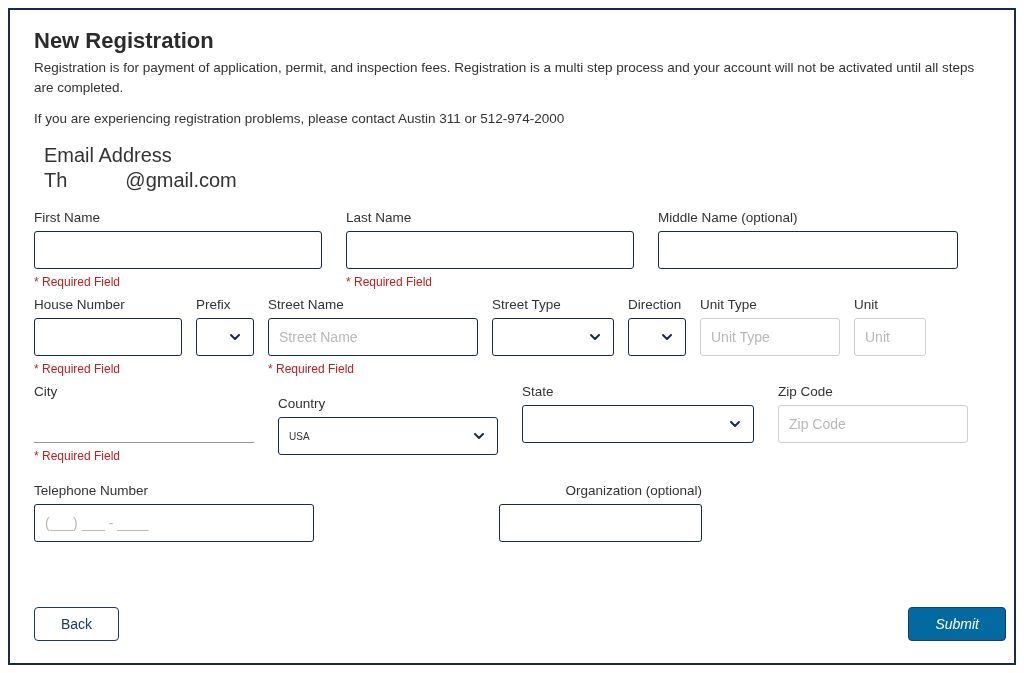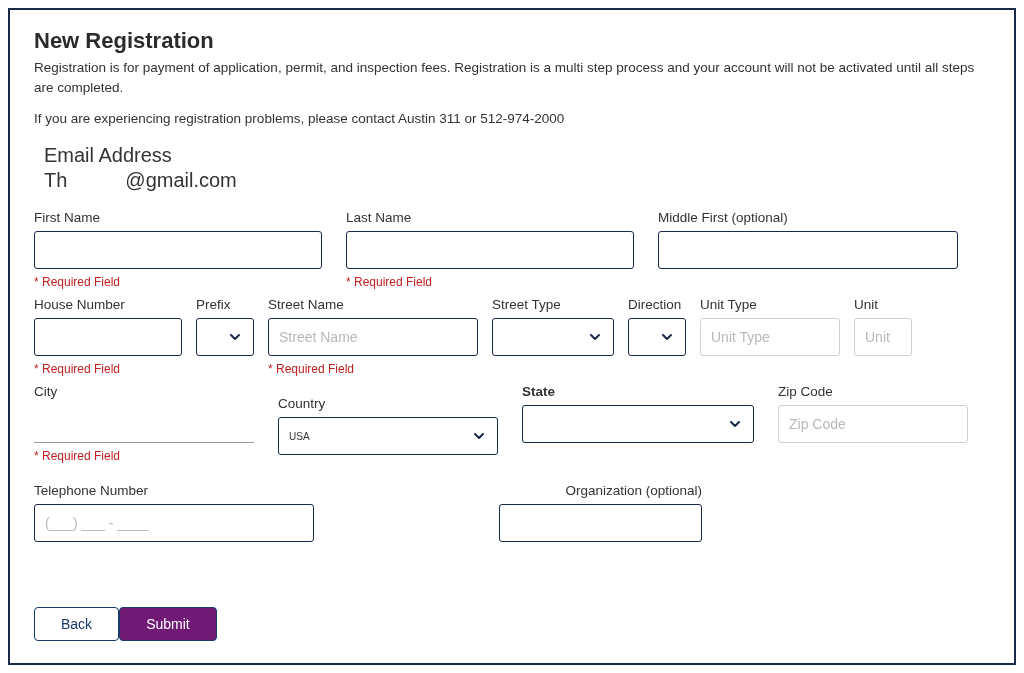--- a/index.html
+++ b/index.html
@@ -87,52 +87,53 @@
     border: none;
     border-bottom: 1.5px solid #999;
     background: #fff;
     font-size: 14px;
     padding: 0 4px;
     color: #333;
   }
 
   .footer {
     position: absolute;
-    left: 24px; right: 19px; bottom: 22px;
-    display: flex; justify-content: flex-start; align-items: center;
+    left: 24px; right: 8px; bottom: 22px;
+    display: flex; justify-content: space-between; align-items: center;
   }
   .btn {
     height: 34px; border-radius: 4px;
     font-size: 14px; cursor: pointer;
     display: inline-flex; align-items: center; justify-content: center;
     padding: 0 26px;
   }
   .btn.back {
     background: #fff; color: #1a3a6a;
     border: 1.5px solid #1a3a6a;
   }
   .btn.submit {
-    background: #701a75; color: #fff;
+    background: #0369a1; color: #fff;
     border: 1.5px solid #1a3a6a;
+    font-style: italic;
   }
 
   
   .w-first { width: 288px; }
   .w-last  { width: 288px; }
   .w-middle{ width: 300px; }
   .w-house { width: 148px; }
   .w-prefix{ width: 58px; }
   .w-street{ width: 210px; }
   .w-sttype{ width: 122px; }
   .w-dir   { width: 58px; }
   .w-utype { width: 140px; }
-  .w-unit  { width: 58px; }
+  .w-unit  { width: 72px; }
   .w-city  { width: 220px; }
   .w-country{ width: 220px; margin-top: 12px; }
-  .w-state { width: 232px; font-weight: bold; }
+  .w-state { width: 232px; }
   .w-zip   { width: 190px; }
   .w-tel   { width: 280px; }
   .w-org   { width: 300px; align-items: flex-end; }
   .gap-large { width: 40px; }
 </style>
 </head>
 <body>
 
 <div class="window">
   <h1>New Registration</h1>
@@ -153,21 +154,21 @@
         <label>First Name</label>
         <input class="text" type="text" value="" style="">
         <div class="req">* Required Field</div>
       </div>
       <div class="field w-last">
         <label>Last Name</label>
         <input class="text" type="text" value="" style="">
         <div class="req">* Required Field</div>
       </div>
       <div class="field w-middle">
-        <label>Middle First (optional)</label>
+        <label>Middle Name (optional)</label>
         <input class="text" type="text" value="" style="">
         <div class="req empty">.</div>
       </div>
     </div>
 
     <div class="row tight">
       <div class="field w-house">
         <label>House Number</label>
         <input class="text" type="text" value="" style="">
         <div class="req">* Required Field</div>

